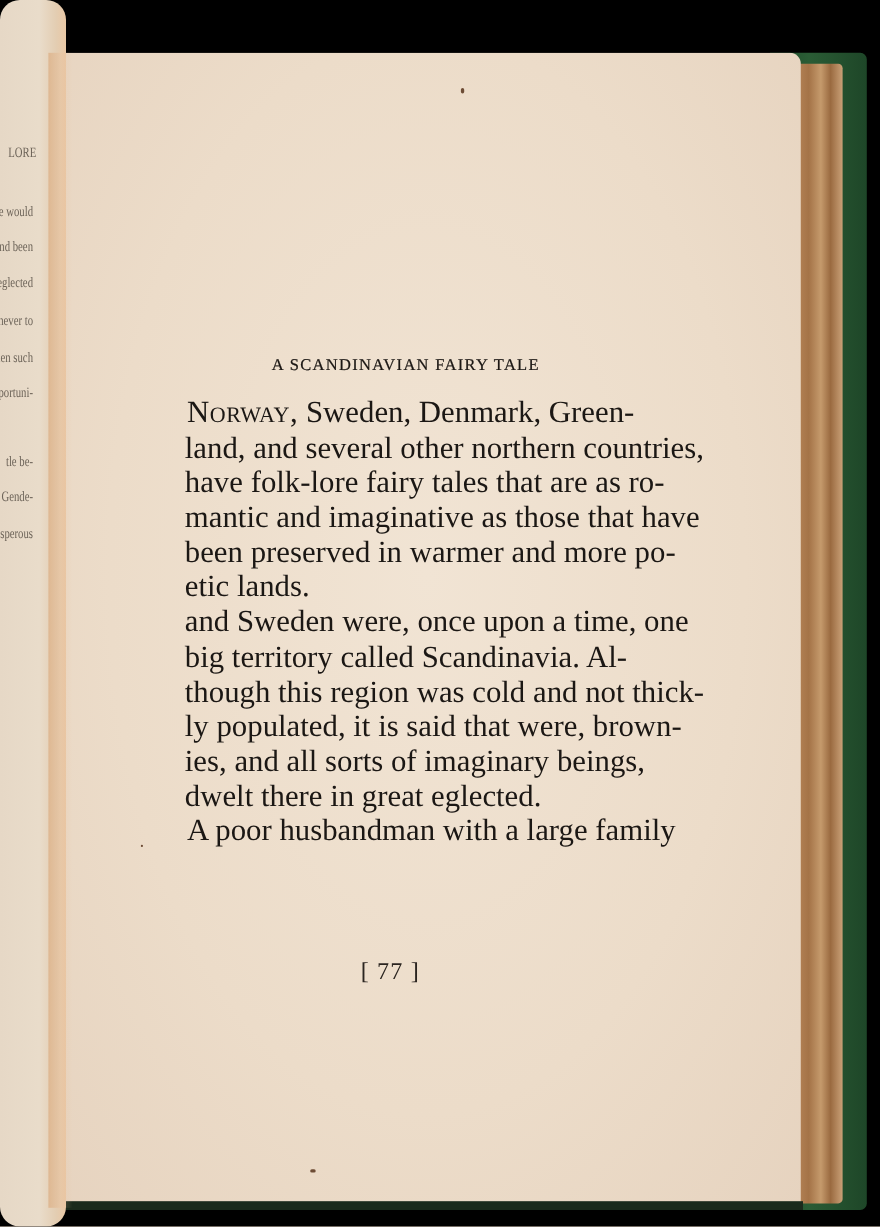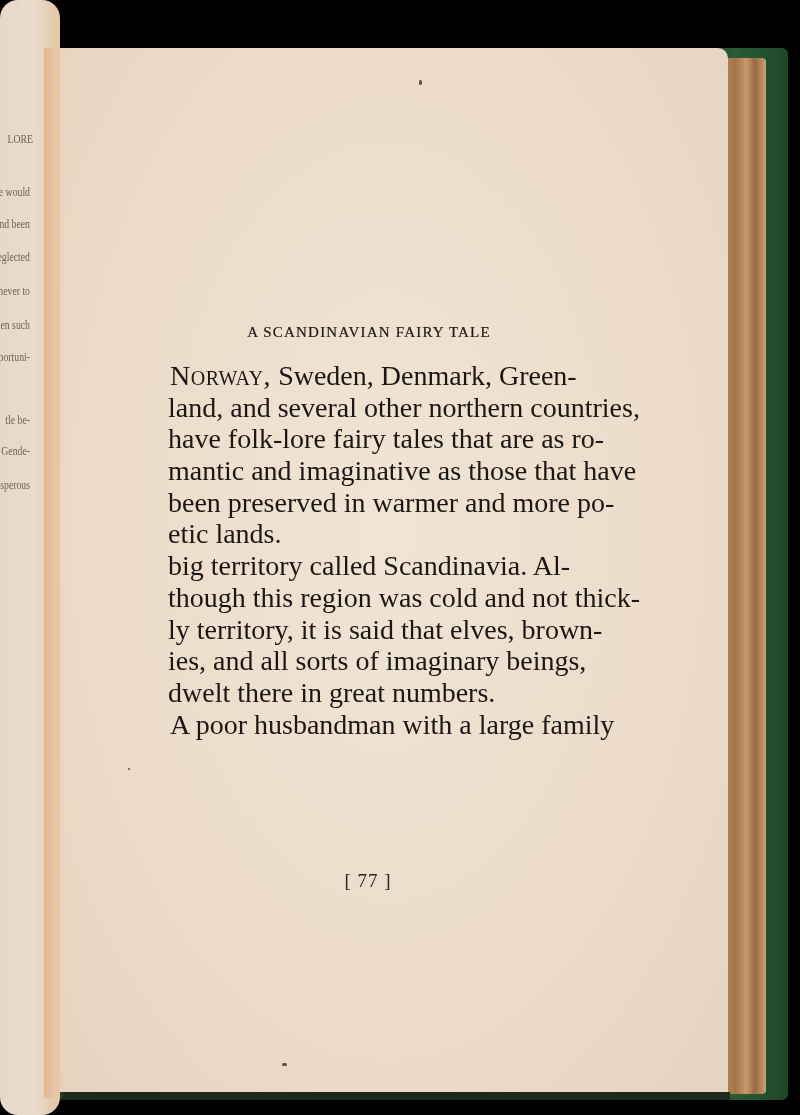--- a/index.html
+++ b/index.html
@@ -65,22 +65,22 @@
     }
     .body-text {
       margin-top: 18px; font-size: 28px; line-height: 31.7px; text-align: justify;
       text-align-last: justify;
     }
     .line { display: block; white-space: nowrap; text-align: justify; text-align-last: justify; height: 31.7px; }
     .line.last { text-align-last: left; }
     .line.indent { padding-left: 2px; }
     .smallcaps { font-variant: small-caps; letter-spacing: 0.5px; }
     .page-number {
-      position: absolute; left: 328px; top: 870px; width: 80px; text-align: center;
-      font-size: 19px; color: #2b2520; letter-spacing: 1px;
+      position: absolute; left: 328px; top: 870px; width: 80px; 
+      font-size: 22px; color: #2b2520; letter-spacing: 1px;
     }
     .speck { position: absolute; width: 3px; height: 5px; background: #6d4c35; border-radius: 2px; }
   </style>
 </head>
 <body>
 
 <div class="cover"></div>
 <div class="fore-edge"></div>
 <div class="page"></div>
 <div class="page-bottom"></div>
@@ -110,23 +110,24 @@
 
   <div class="body-text">
 
     <span class="line indent"><span class="smallcaps">Norway,</span><span> Sweden, Denmark, Green-</span></span>
     <span class="line">land, and several other northern countries,</span>
     <span class="line">have folk-lore fairy tales that are as ro-</span>
     <span class="line">mantic and imaginative as those that have</span>
     <span class="line">been preserved in warmer and more po-</span>
     <span class="line last">etic lands.</span>
 
+    <span class="line">and Sweden were, once upon a time, one</span>
     <span class="line">big territory called Scandinavia.  Al-</span>
     <span class="line">though this region was cold and not thick-</span>
-    <span class="line">ly territory, it is said that elves, brown-</span>
+    <span class="line">ly populated, it is said that were, brown-</span>
     <span class="line">ies, and all sorts of imaginary beings,</span>
-    <span class="line last">dwelt there in great numbers.</span>
+    <span class="line last">dwelt there in great eglected.</span>
 
     <span class="line indent">A poor husbandman with a large family</span>
   </div>
 </div>
 
 <div class="page-number">[ 77 ]</div>
 
 </body></html>

